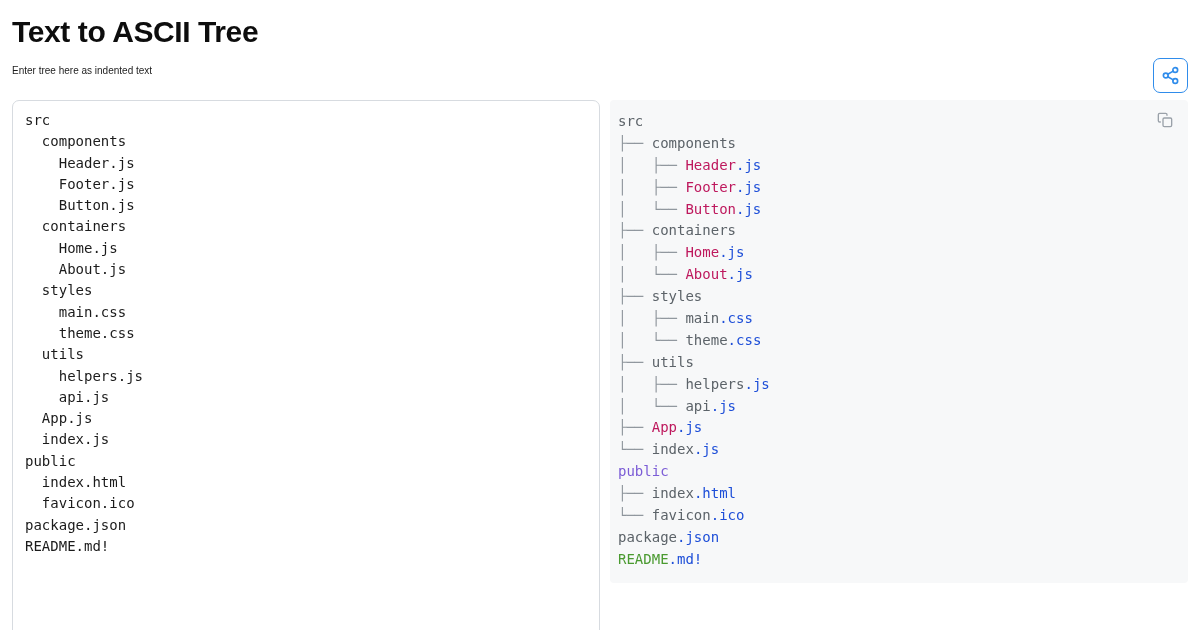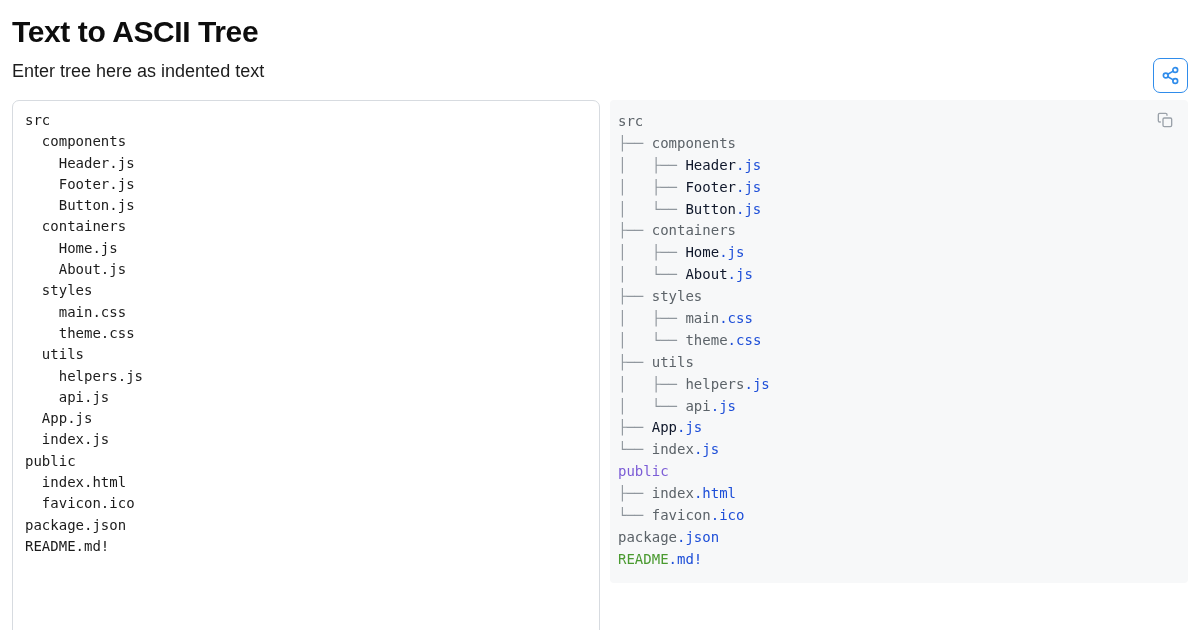--- a/index.html
+++ b/index.html
@@ -24,21 +24,21 @@
     font-family: "Liberation Sans", sans-serif;
     font-size: 30px;
     font-weight: 700;
     letter-spacing: -0.4px;
     line-height: 36px;
     margin: 0;
     color: #0d0d0d;
     white-space: nowrap;
   }
   .page-subtitle {
-    font-size: 18px;
+    font-size: 10px;
     line-height: 20px;
     margin: 11px 0 0 0;
     color: #1c1c1c;
     white-space: nowrap;
   }
 
   
   .share-button {
     position: absolute;
     left: 1153px; top: 58px;
@@ -97,21 +97,21 @@
     line-height: 21.9px;
     white-space: pre;
     color: #5c6369;
   }
   .output-line { display: block; height: 21.9px; }
 
   .tok-branch { color: #8d949b; }
   .tok-dir    { color: #5c6369; }
   .tok-plain  { color: #5c6369; }
   .tok-ext    { color: #1d4ed8; }
-  .tok-js     { color: #0f172a; }
+  .tok-js     { color: #be185d; }
   .tok-purple { color: #7b5cd6; }
   .tok-green  { color: #4a9a30; }
 
   .copy-button {
     position: absolute;
     right: 10px; top: 8px;
     width: 26px; height: 24px;
     display: flex; align-items: center; justify-content: center;
     background: transparent;
     border: 0;

